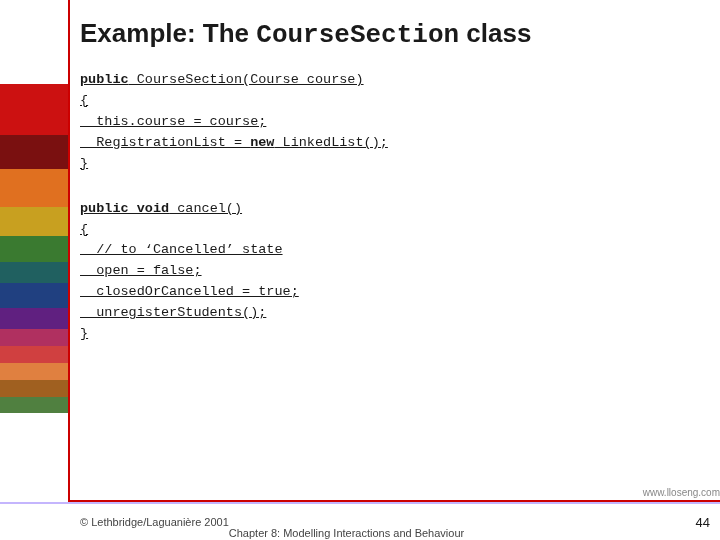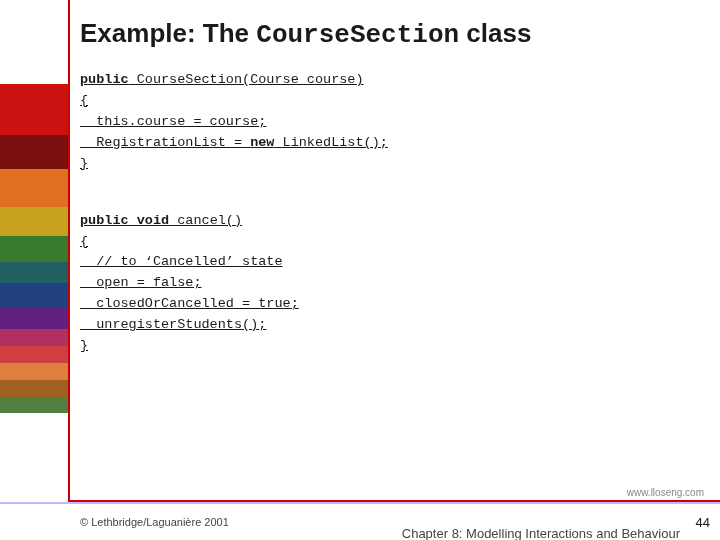--- a/index.html
+++ b/index.html
@@ -93,40 +93,40 @@
       justify-content: space-between;
       padding: 0 10px 0 80px;
     }
 
     .bottom-left {
       font-size: 11px;
       color: #444;
     }
 
     .bottom-center {
-      font-size: 13px;
+      font-size: 11px;
       color: #444;
       flex: 1;
-      text-align: right;
+      text-align: left;
       margin-top: 22px;
     }
 
     .bottom-right {
       font-size: 13px;
       font-weight: normal;
       color: #1a1a1a;
       min-width: 30px;
       text-align: right;
     }
 
     
     .watermark {
       position: absolute;
       bottom: 42px;
-      right: 16px;
+      right: 0;
       font-size: 10px;
       color: #888;
       font-family: Arial, sans-serif;
     }
 
     
     .seg-white   { background: #ffffff; flex: 2; }
     .seg-red1    { background: #cc1111; flex: 1.2; }
     .seg-maroon  { background: #7a1010; flex: 0.8; }
     .seg-orange  { background: #e07020; flex: 0.9; }
@@ -191,21 +191,21 @@
     </h1>
   </div>
 
   <div class="content-area">
     <div class="code-block"><span class="keyword">public</span> CourseSection(Course course)
 {
   this.course = course;
   RegistrationList = <span class="keyword">new</span> LinkedList();
 }</div>
 
-    <div class="code-block" style="margin-top: 36px;"><span class="keyword">public void</span> cancel()
+    <div class="code-block" style="margin-top: 24px;"><span class="keyword">public void</span> cancel()
 {
   // to ‘Cancelled’ state
   open = false;
   closedOrCancelled = true;
   unregisterStudents();
 }</div>
   </div>
 
   <div class="watermark">www.lloseng.com</div>
 

